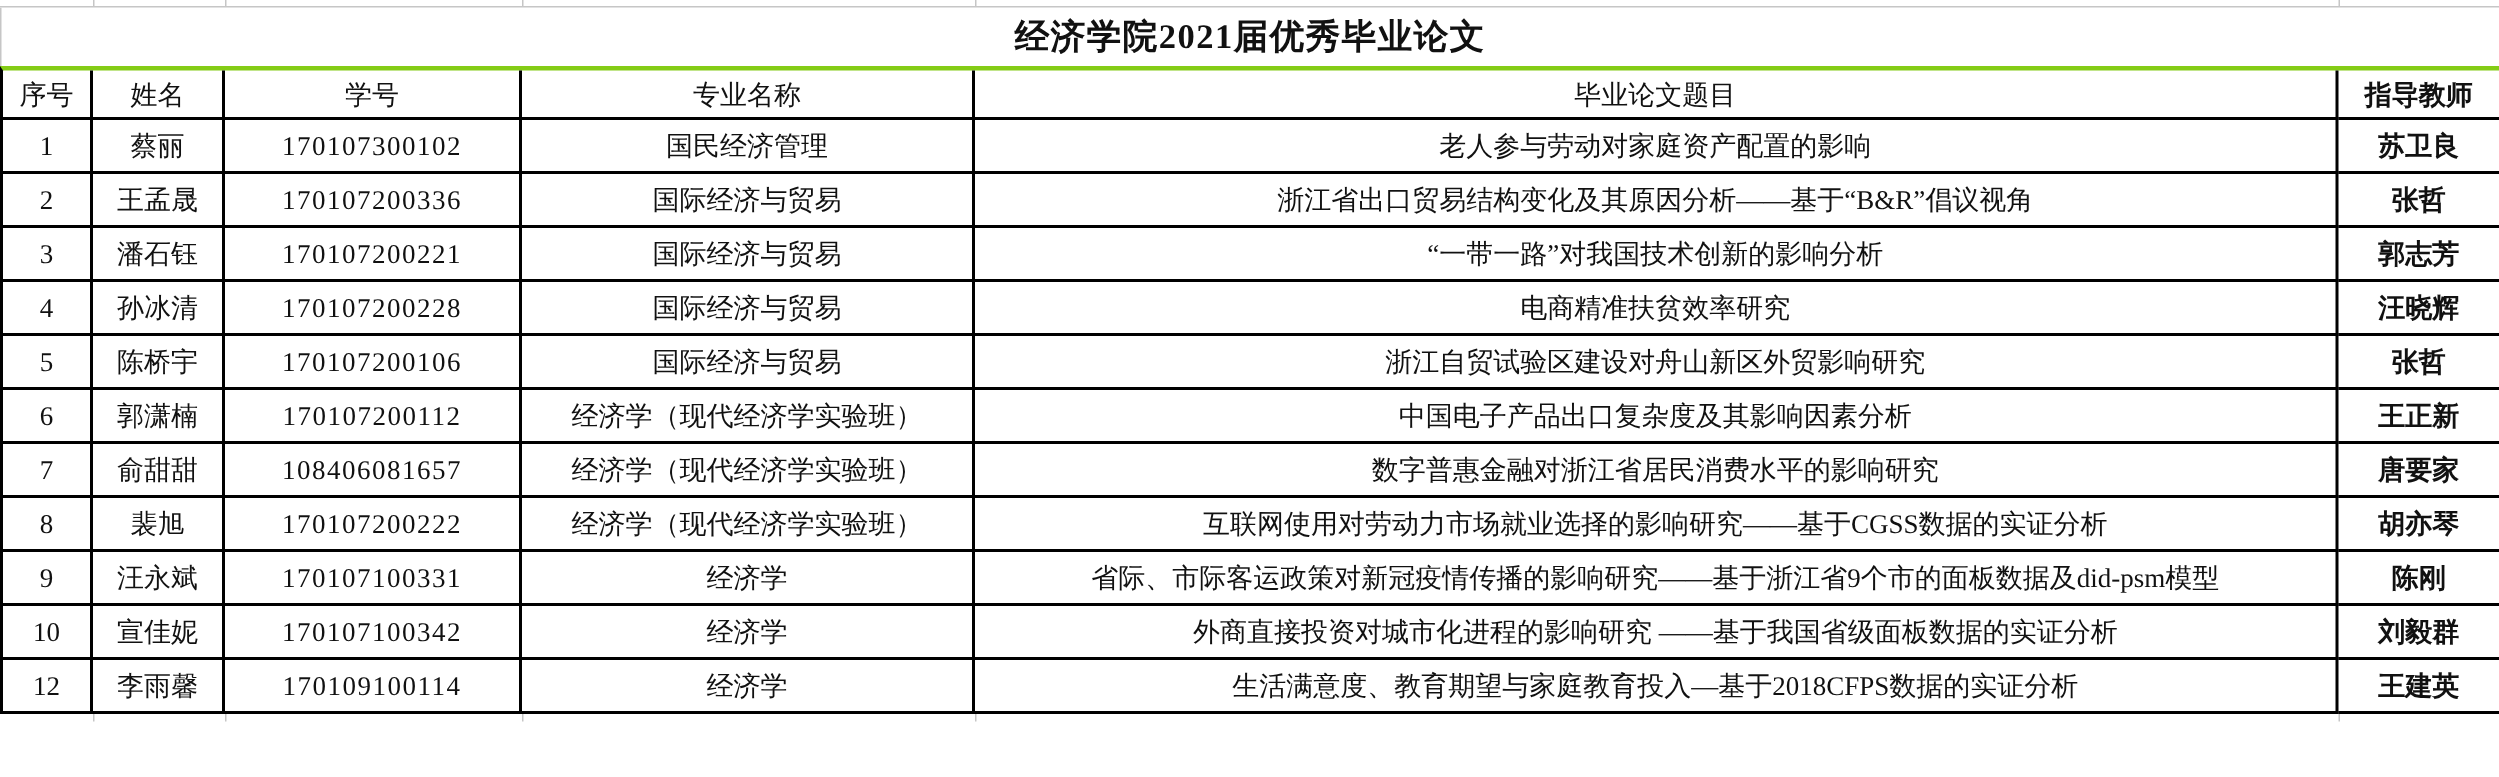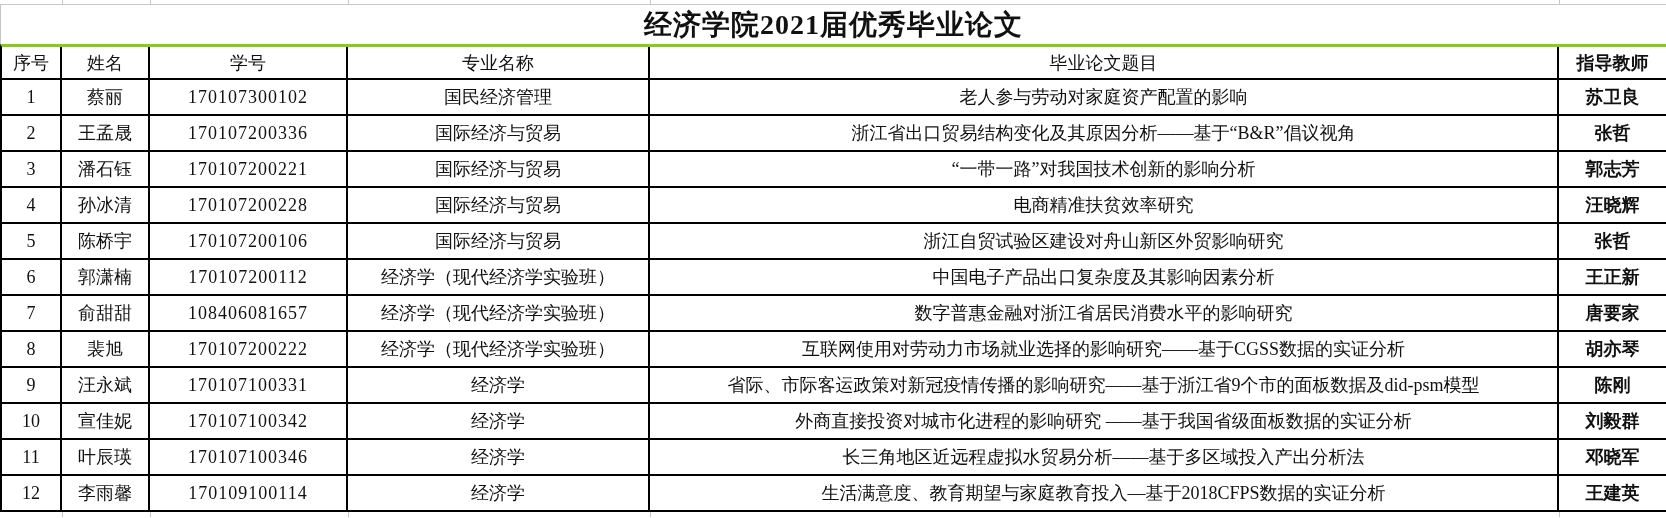--- a/index.html
+++ b/index.html
@@ -18,21 +18,21 @@
   .strip-bottom { height: 5px; }
   .grid-stub {
     position: absolute; top: 0; bottom: 0; width: 1px;
     background: #c6c6c6;
   }
   
   .title-row {
     height: 39px;
     border-left: 1px solid #c6c6c6;
     display: flex; align-items: center; justify-content: center;
-    font-size: 28px; font-weight: bold; letter-spacing: 1px;
+    font-size: 23px; font-weight: bold; letter-spacing: 1px;
     background: #ffffff;
   }
   
   table.thesis {
     border-spacing: 0; table-layout: fixed;
     width: 1664px;
     border-left: 2px solid #000000;
     border-top: 3px solid #84cc16;
   }
   table.thesis th, table.thesis td {
@@ -169,28 +169,20 @@
 
   <tr>
     <td class="c-no">10</td>
     <td class="c-name">宣佳妮</td>
     <td class="c-id">170107100342</td>
     <td class="c-major">经济学</td>
     <td class="c-thesis">外商直接投资对城市化进程的影响研究 ——基于我国省级面板数据的实证分析</td>
     <td class="c-advisor">刘毅群</td>
   </tr>
 
-  <tr>
-    <td class="c-no">11</td>
-    <td class="c-name">叶辰瑛</td>
-    <td class="c-id">170107100346</td>
-    <td class="c-major">经济学</td>
-    <td class="c-thesis">长三角地区近远程虚拟水贸易分析——基于多区域投入产出分析法</td>
-    <td class="c-advisor">邓晓军</td>
-  </tr>
 
   <tr>
     <td class="c-no">12</td>
     <td class="c-name">李雨馨</td>
     <td class="c-id">170109100114</td>
     <td class="c-major">经济学</td>
     <td class="c-thesis">生活满意度、教育期望与家庭教育投入—基于2018CFPS数据的实证分析</td>
     <td class="c-advisor">王建英</td>
   </tr>
 </tbody>

